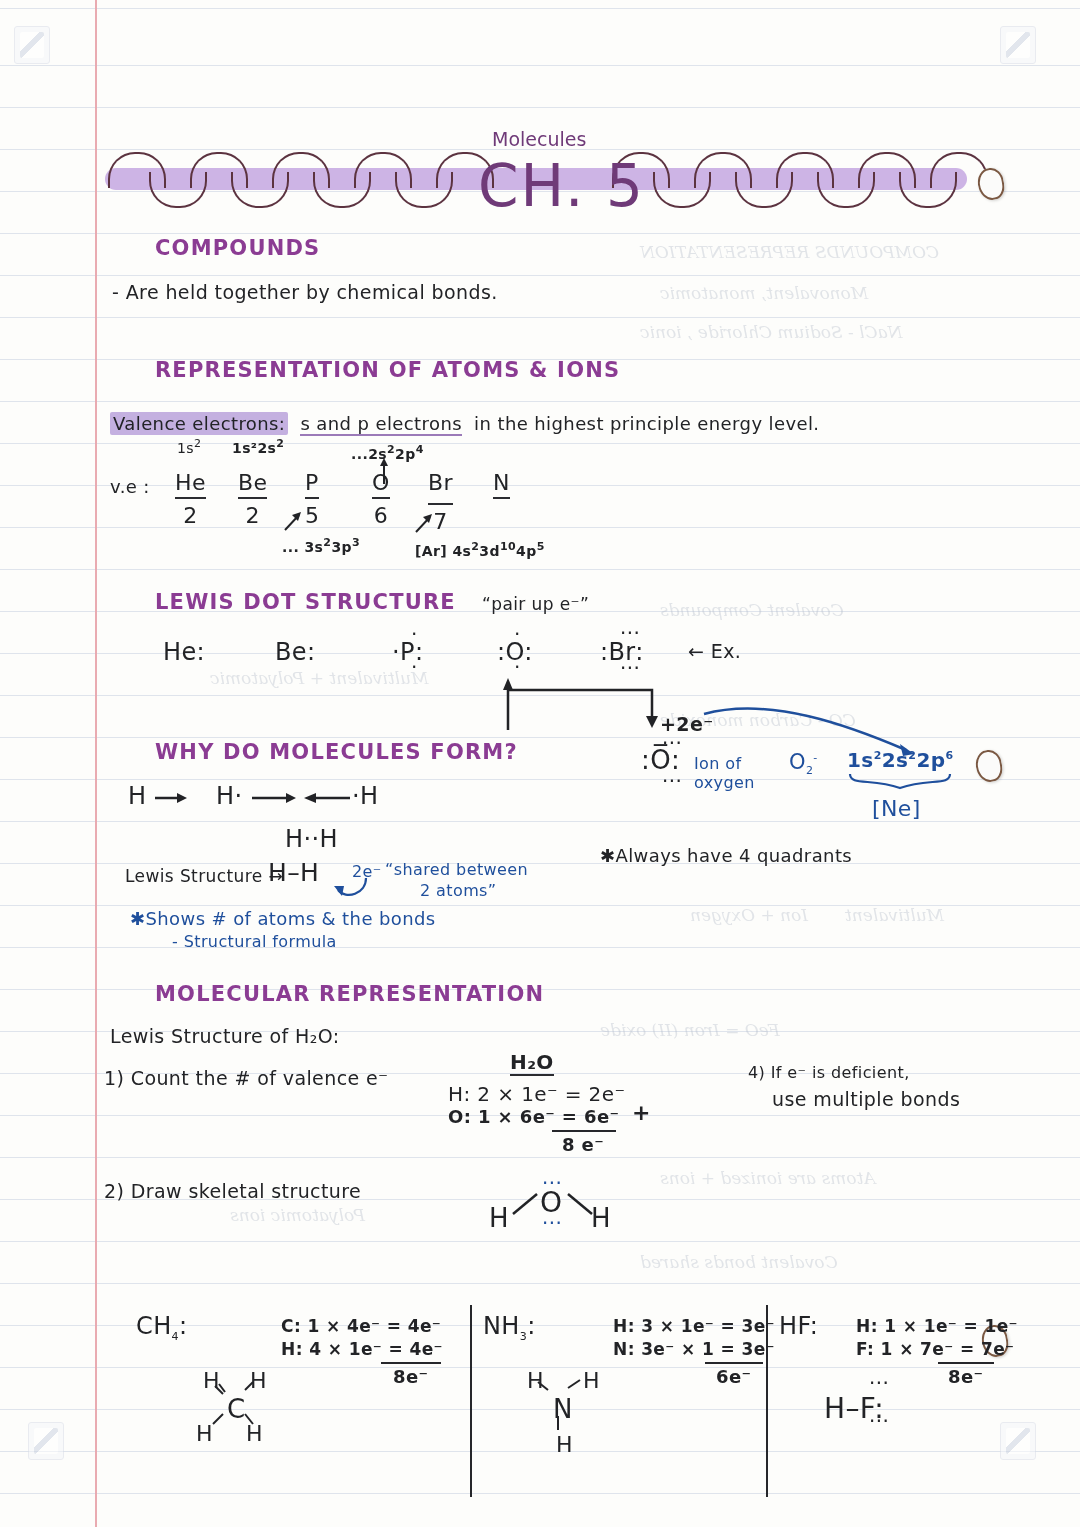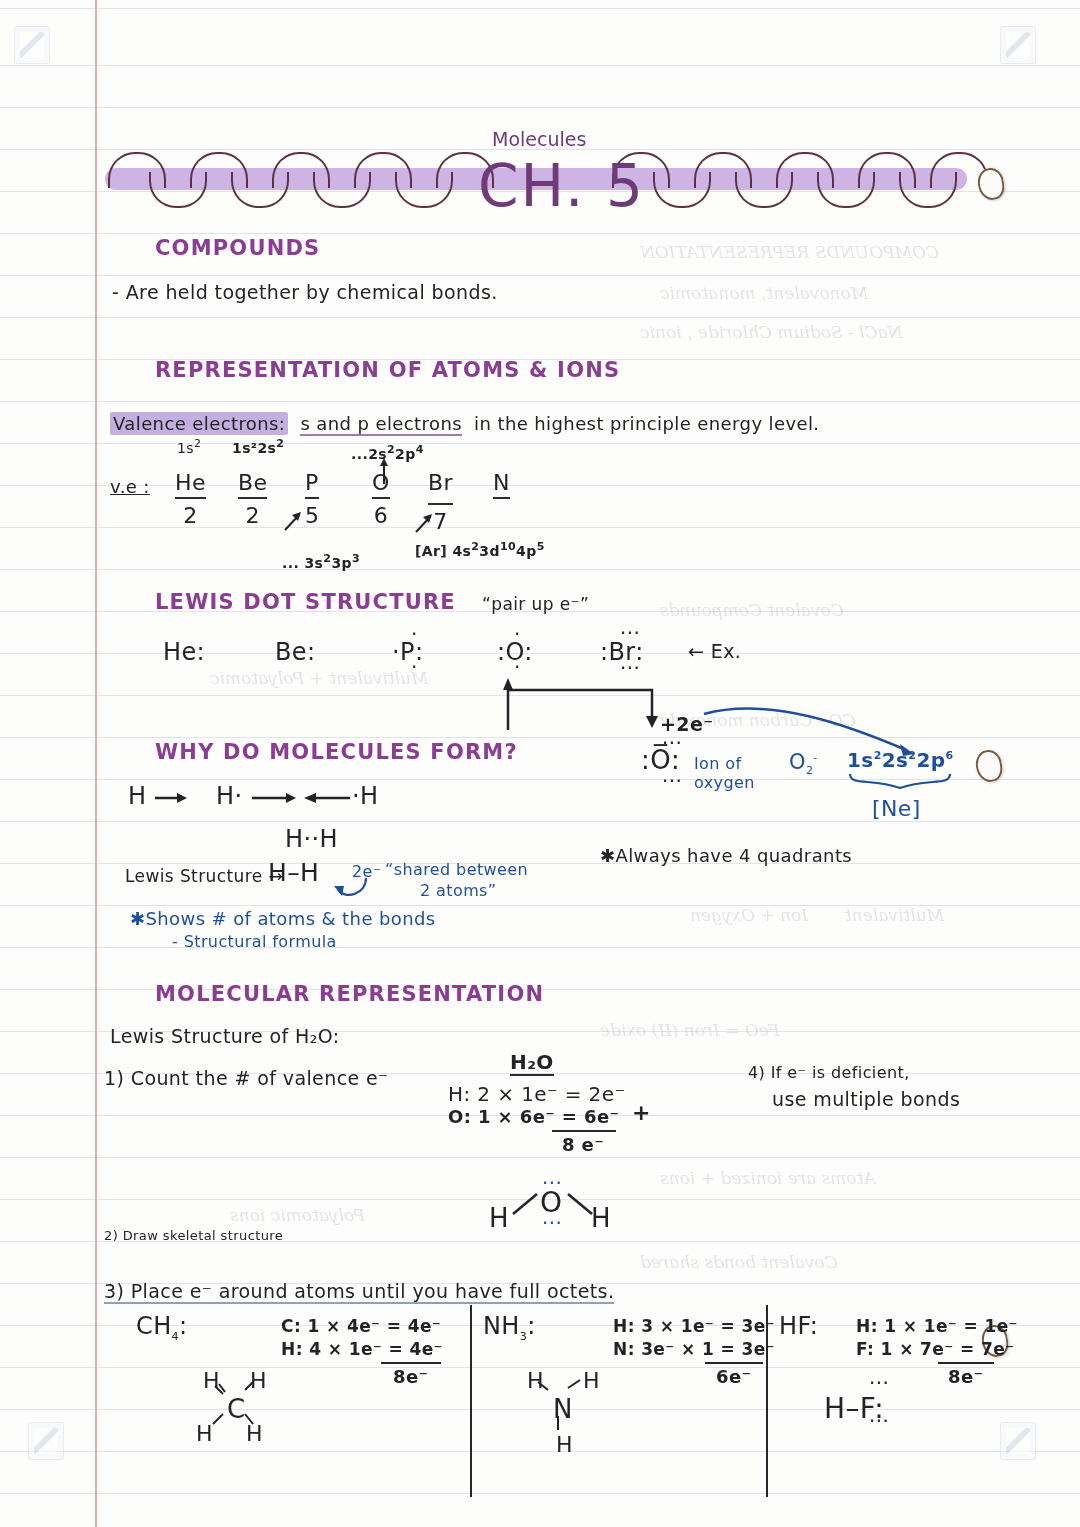--- a/index.html
+++ b/index.html
@@ -199,21 +199,21 @@
   </div>
   <div class="hw" style="left:351px;top:443px;font-size:14px;font-weight:700;">
     <span>...2s</span><span class="sup">2</span><span>2p</span><span class="sup">4</span>
   </div>
 
   <svg style="left:378px;top:458px;" width="30" height="30">
     <line x1="6" y1="26" x2="6" y2="4" stroke="#222326" stroke-width="2"></line>
     <polygon points="6,0 2,8 10,8" fill="#222326"></polygon>
   </svg>
 
-  <div class="hw" style="left:110px;top:476px;font-size:18px;text-decoration:underline;">v.e :</div>
+  <div class="hw" style="left:110px;top:476px;font-size:18px;">v.e :</div>
 
   <div class="hw" style="left:175px;top:470px;font-size:22px;">
     <div class="underline-dark" style="display:inline-block;padding-bottom:2px;">He</div>
     <div style="text-align:center;margin-top:4px;">2</div>
   </div>
   <div class="hw" style="left:238px;top:470px;font-size:22px;">
     <div class="underline-dark" style="display:inline-block;padding-bottom:2px;">Be</div>
     <div style="text-align:center;margin-top:4px;">2</div>
   </div>
   <div class="hw" style="left:305px;top:470px;font-size:22px;">
@@ -229,21 +229,21 @@
     <div style="text-align:center;margin-top:4px;">7</div>
   </div>
   <div class="hw" style="left:493px;top:470px;font-size:22px;">
     <div class="underline-dark" style="display:inline-block;padding-bottom:2px;">N</div>
   </div>
 
   <svg style="left:283px;top:512px;" width="22" height="22">
     <line x1="2" y1="18" x2="16" y2="3" stroke="#222326" stroke-width="2"></line>
     <polygon points="18,0 9,3 15,9" fill="#222326"></polygon>
   </svg>
-  <div class="hw" style="left:282px;top:536px;font-size:14px;font-weight:700;margin-top:16px;">
+  <div class="hw" style="left:282px;top:536px;font-size:14px;font-weight:700;">
     <span>... 3s</span><span class="sup">2</span><span>3p</span><span class="sup">3</span>
   </div>
 
   <svg style="left:414px;top:514px;" width="22" height="22">
     <line x1="2" y1="18" x2="16" y2="3" stroke="#222326" stroke-width="2"></line>
     <polygon points="18,0 9,3 15,9" fill="#222326"></polygon>
   </svg>
   <div class="hw" style="left:415px;top:540px;font-size:14px;font-weight:700;">
     <span>[Ar] 4s</span><span class="sup">2</span><span>3d</span><span class="sup">10</span><span>4p</span><span class="sup">5</span>
   </div>
@@ -345,35 +345,34 @@
   <div class="hw underline-dark" style="left:510px;top:1050px;font-size:20px;font-weight:700;">H₂O</div>
   <div class="hw" style="left:448px;top:1082px;font-size:20px;font-weight:400;">H: 2 × 1e⁻ = 2e⁻</div>
   <div class="hw" style="left:448px;top:1106px;font-size:18px;font-weight:700;">O: 1 × 6e⁻ = 6e⁻</div>
   <div style="position:absolute;left:552px;top:1130px;width:64px;height:2px;background:#26272b;"></div>
   <div class="hw" style="left:562px;top:1134px;font-size:18px;font-weight:700;">8 e⁻</div>
   <div class="hw" style="left:632px;top:1100px;font-size:22px;font-weight:700;">+</div>
 
   <div class="hw" style="left:748px;top:1063px;font-size:16px;">4) If e⁻ is deficient,</div>
   <div class="hw" style="left:772px;top:1088px;font-size:19px;">use multiple bonds</div>
 
-  <div class="hw" style="left:104px;top:1180px;font-size:13px;margin-top:48px;">2) Draw skeletal structure</div>
+  <div class="hw" style="left:104px;top:1180px;font-size:19px;">2) Draw skeletal structure</div>
 
   <div class="hw" style="left:540px;top:1186px;font-size:28px;">O</div>
   <div class="hw blue" style="left:542px;top:1170px;font-size:20px;">⋯</div>
   <div class="hw blue" style="left:542px;top:1210px;font-size:20px;">⋯</div>
   <div class="hw" style="left:489px;top:1203px;font-size:26px;">H</div>
   <div class="hw" style="left:591px;top:1203px;font-size:26px;">H</div>
   <svg style="left:513px;top:1192px;" width="30" height="26">
     <line x1="0" y1="22" x2="24" y2="2" stroke="#222326" stroke-width="2.5"></line>
   </svg>
   <svg style="left:568px;top:1192px;" width="30" height="26">
     <line x1="0" y1="2" x2="24" y2="22" stroke="#222326" stroke-width="2.5"></line>
   </svg>
 
-  <div class="hw underline-blue" style="left:104px;top:1280px;font-size:19px;">3) Place e⁻ around atoms until you have full octets.</div>
 
   <div class="vdiv" style="left:470px;top:1305px;height:192px;"></div>
   <div class="vdiv" style="left:766px;top:1305px;height:192px;"></div>
 
   <div class="hw" style="left:136px;top:1312px;font-size:24px;">
     <span>CH</span><span class="sb">4</span><span>:</span>
   </div>
   <div class="hw" style="left:281px;top:1316px;font-size:17px;font-weight:700;">C: 1 × 4e⁻ = 4e⁻</div>
   <div class="hw" style="left:281px;top:1339px;font-size:17px;font-weight:700;">H: 4 × 1e⁻ = 4e⁻</div>
   <div style="position:absolute;left:381px;top:1362px;width:60px;height:2px;background:#26272b;"></div>

